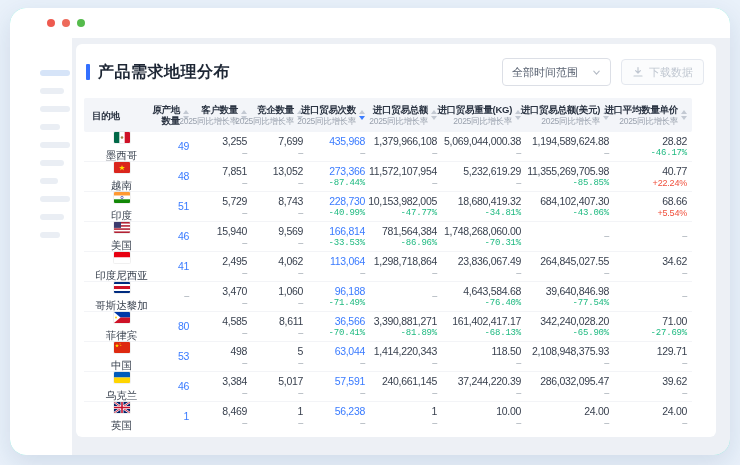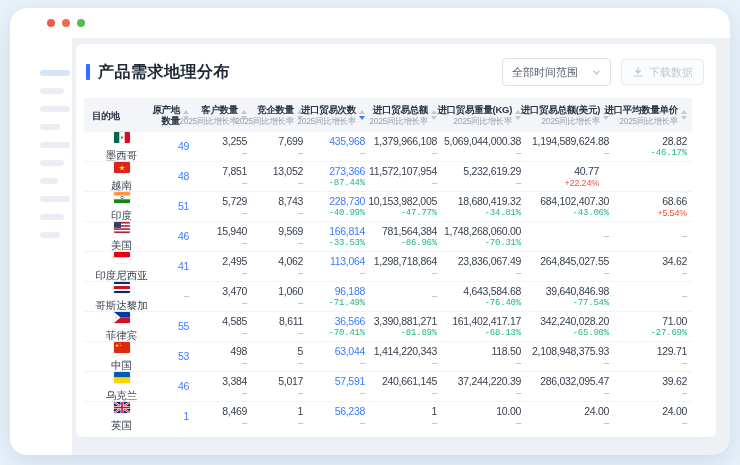--- a/index.html
+++ b/index.html
@@ -276,20 +276,24 @@
                     <span class="g neg">-87.44%</span>
                   </div>
                   <div class="td c5">
                     <span class="v">11,572,107,954</span>
                     <span class="g dash">–</span>
                   </div>
                   <div class="td c6">
                     <span class="v">5,232,619.29</span>
                     <span class="g dash">–</span>
                   </div>
+                  <div class="td c7">
+                    <span class="v">11,355,269,705.98</span>
+                    <span class="g neg">-85.85%</span>
+                  </div>
                   <div class="td c8">
                     <span class="v">40.77</span>
                     <span class="g pos">+22.24%</span>
                   </div>
                 </div>
                 <div class="tr">
                   <div class="td dest c0">
                     <span class="flag">
                       <svg xmlns="http://www.w3.org/2000/svg" viewBox="0 0 16 11">
                         <rect width="16" height="3.7" fill="#ff9933"></rect>
@@ -468,21 +472,21 @@
                       <svg xmlns="http://www.w3.org/2000/svg" viewBox="0 0 16 11">
                         <rect width="16" height="5.5" fill="#0038a8"></rect>
                         <rect y="5.5" width="16" height="5.5" fill="#ce1126"></rect>
                         <path d="M0 0 6.5 5.5 0 11z" fill="#fff"></path>
                         <circle cx="2" cy="5.5" r="1" fill="#fcd116"></circle>
                       </svg>
                     </span>
                     <span class="country">菲律宾</span>
                   </div>
                   <div class="td single c1">
-                    <span class="v link">55</span>
+                    <span class="v link">80</span>
                   </div>
                   <div class="td c2">
                     <span class="v">4,585</span>
                     <span class="g dash">–</span>
                   </div>
                   <div class="td c3">
                     <span class="v">8,611</span>
                     <span class="g dash">–</span>
                   </div>
                   <div class="td c4">

